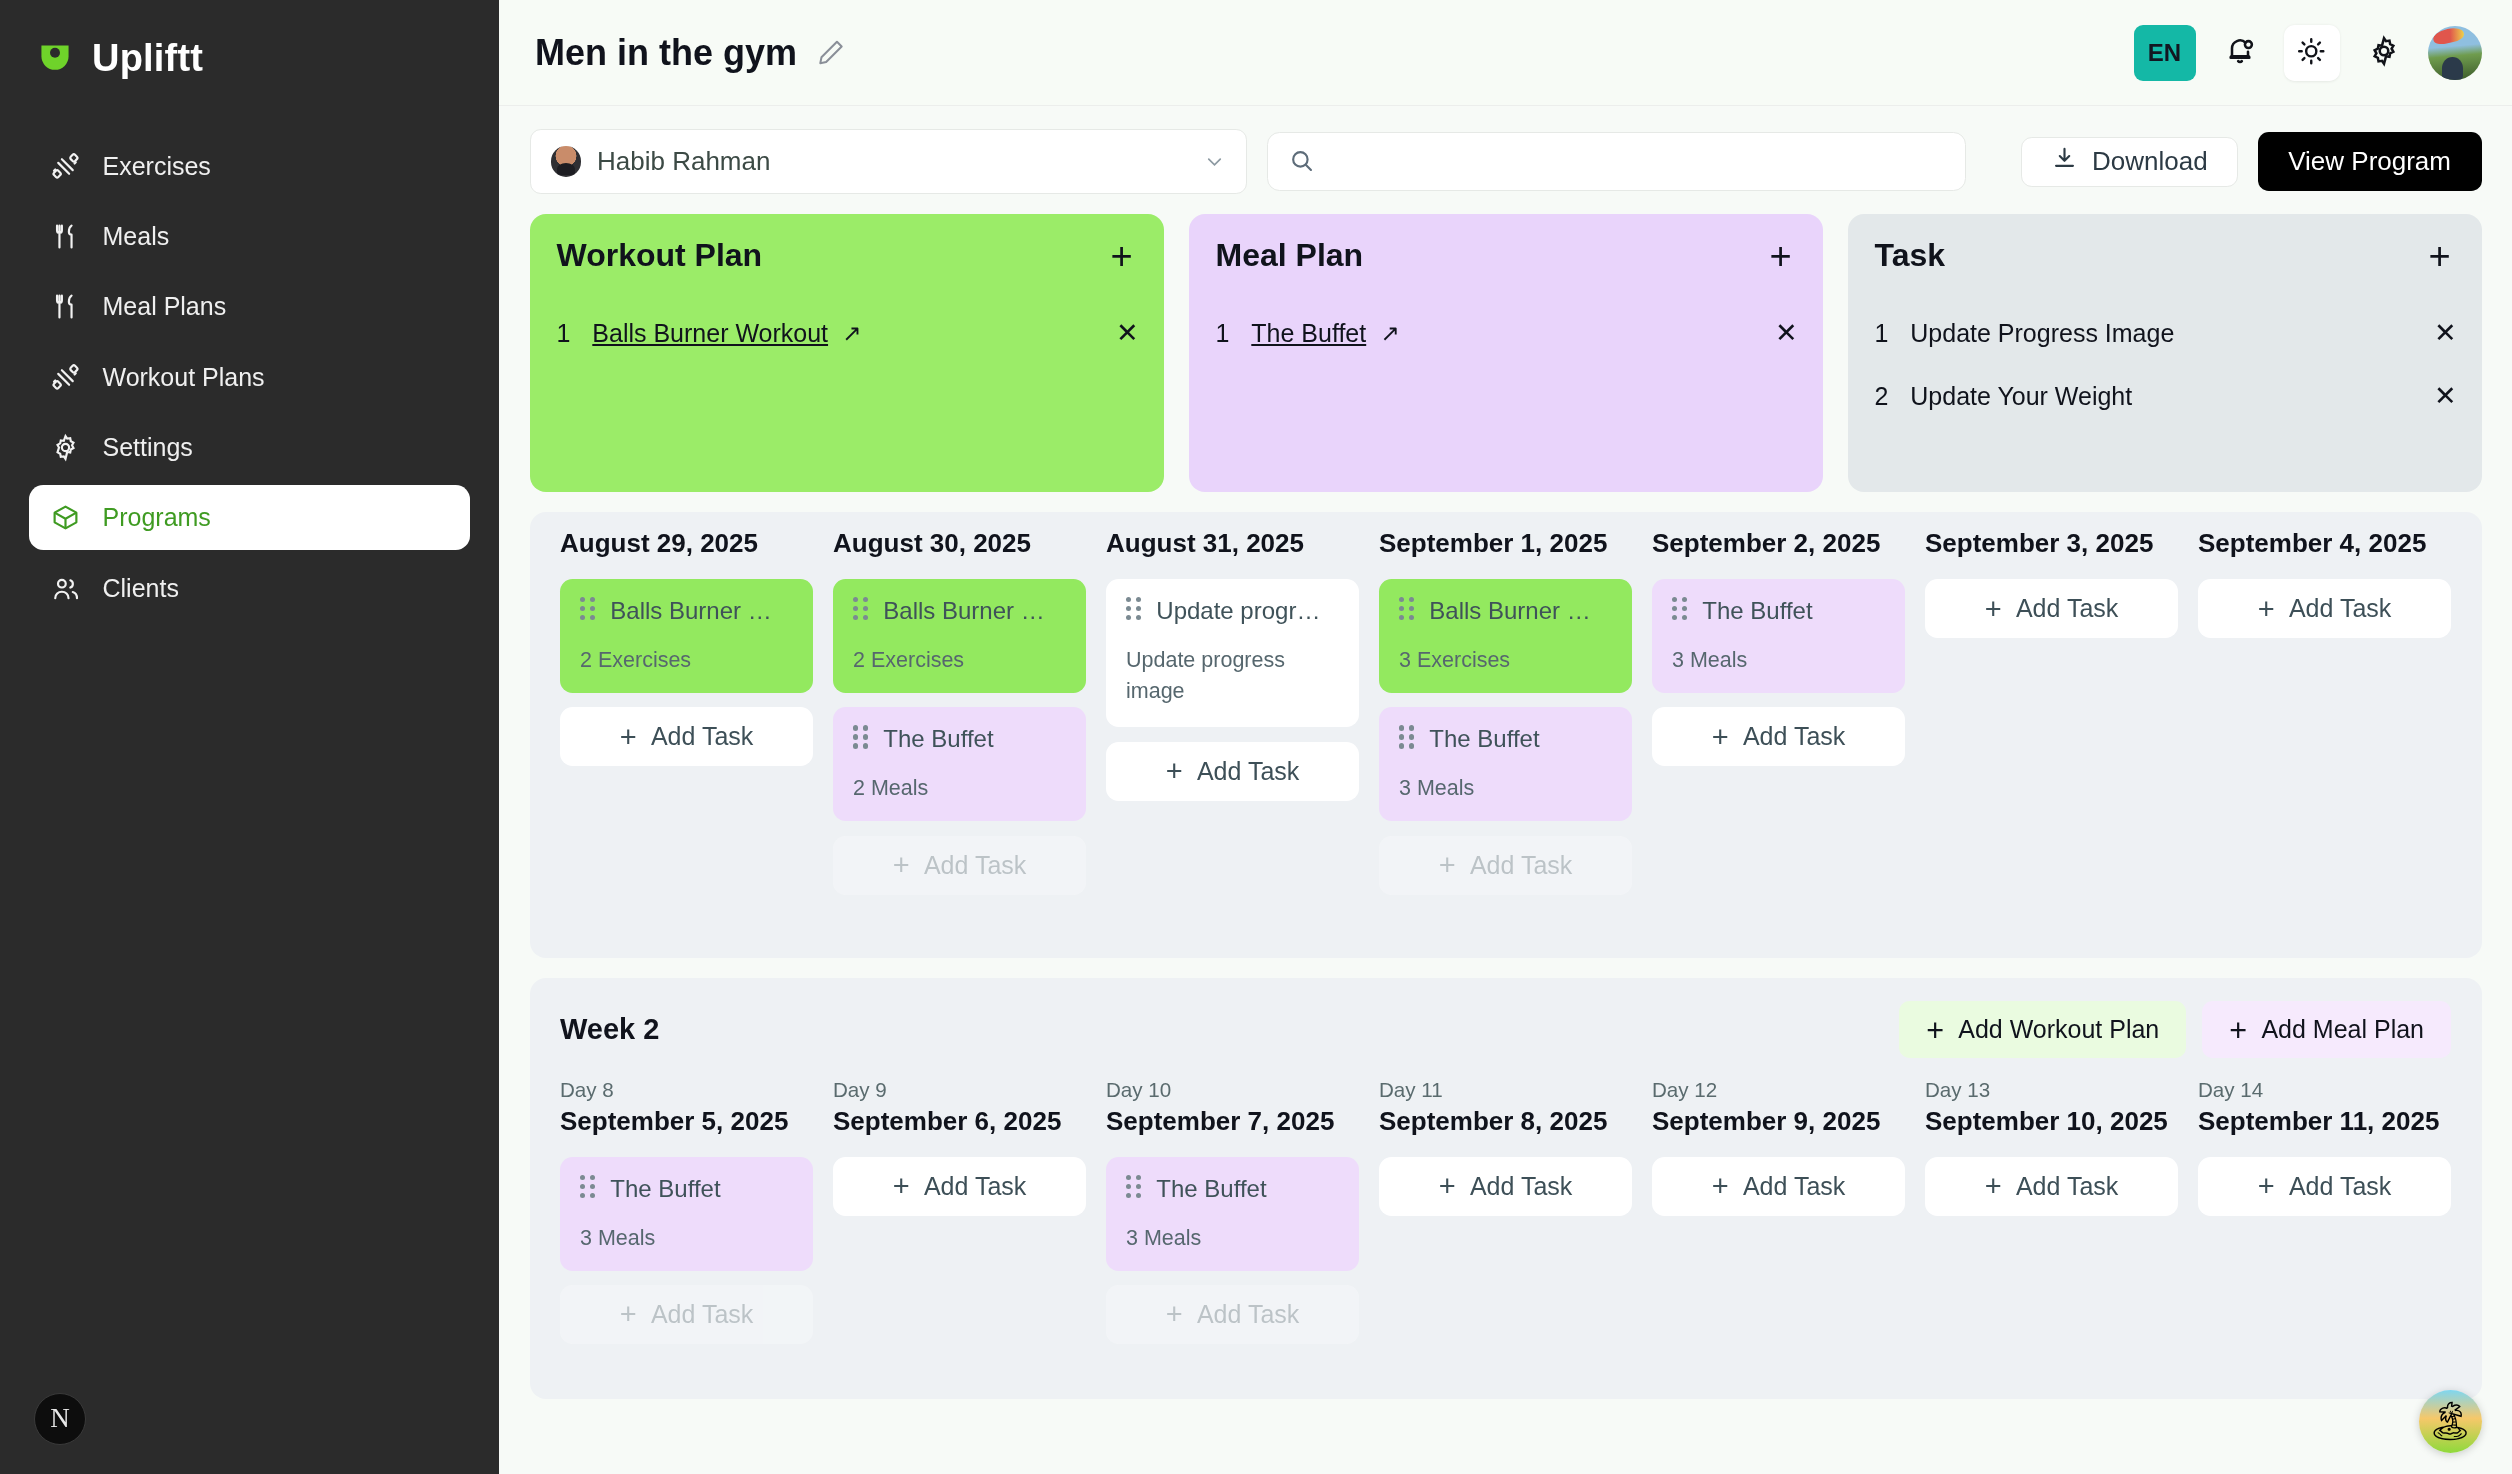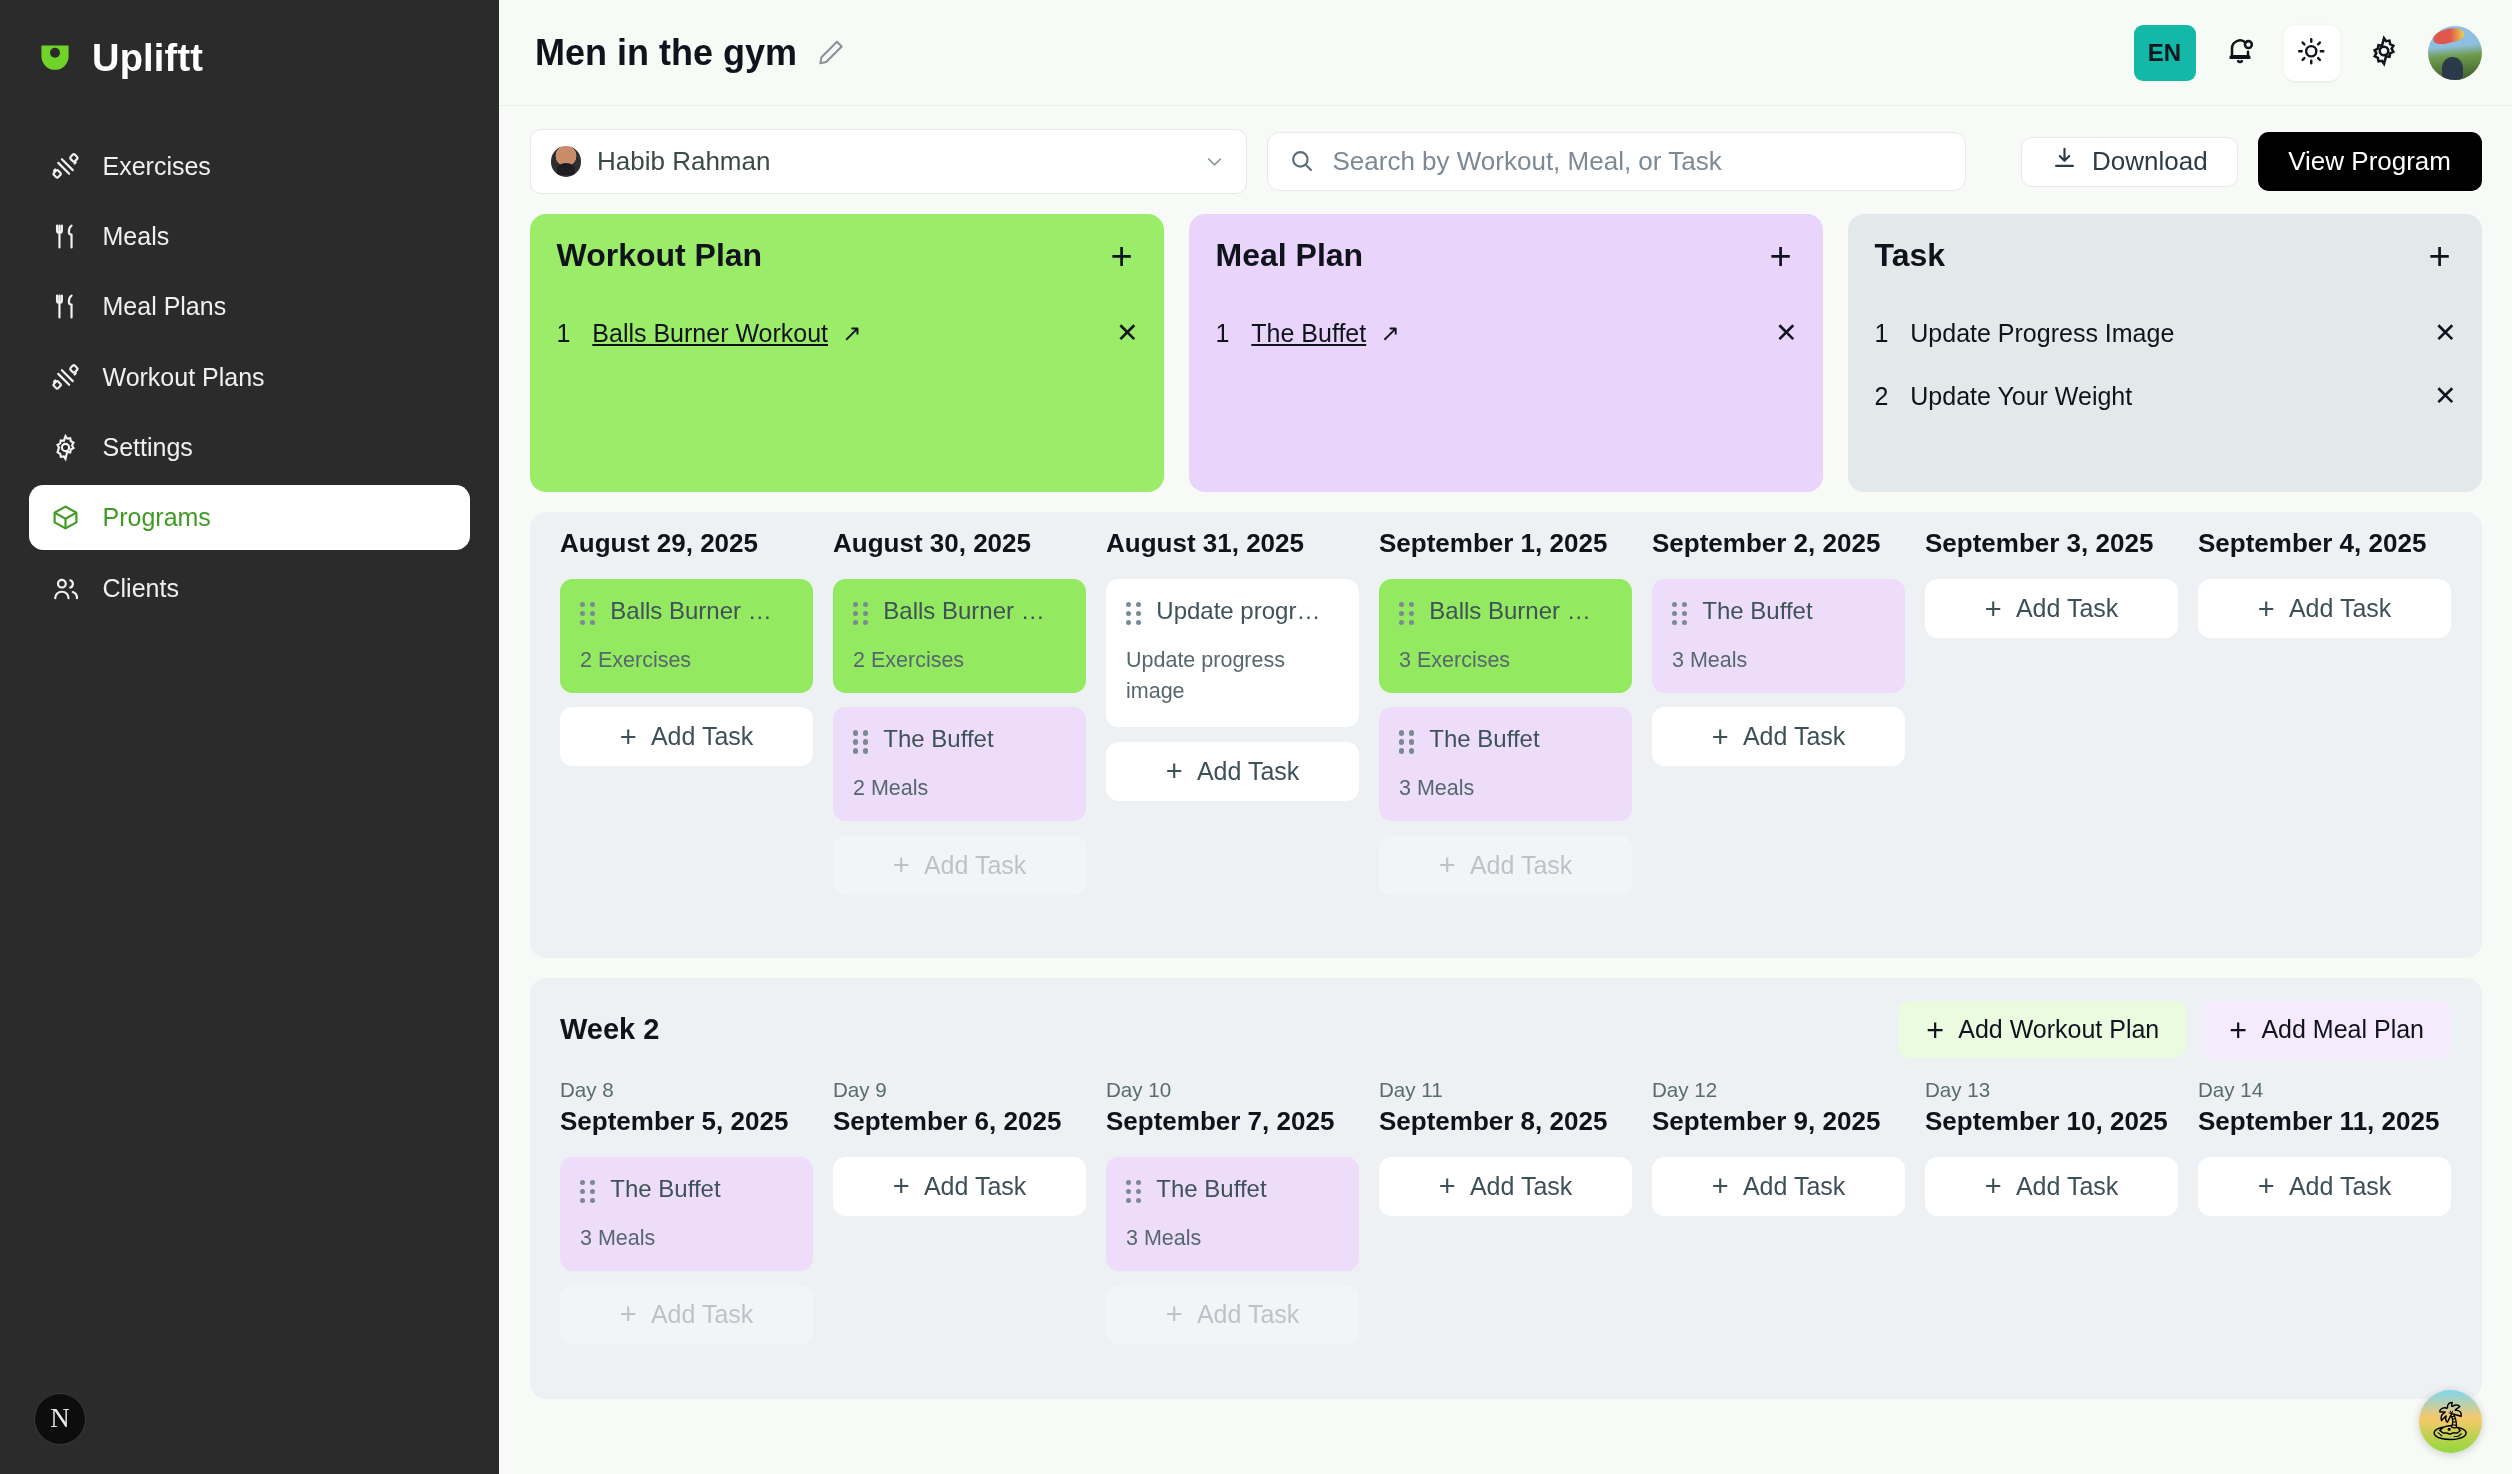--- a/index.html
+++ b/index.html
@@ -139,21 +139,21 @@
   .day-grid { display: grid; grid-template-columns: repeat(7, 1fr); gap: 20px; }
   .day-col { min-width: 0; }
   .day-label { font-size: 20.6px; color: #5a6b6e; margin-bottom: 3.6px; }
   .day-date { font-size: 26px; font-weight: 700; color: #10131c; margin-bottom: 20px; white-space: nowrap; }
 
   .cards { display: flex; flex-direction: column; gap: 14.3px; }
   .task-card { border-radius: 12.5px; padding: 18px 20px 20px 20px; }
   .task-card.green { background: #93e95f; }
   .task-card.purple { background: #eedcfb; }
   .task-card.white { background: #ffffff; }
-  .card-row { display: flex; align-items: flex-end; gap: 14.3px; }
+  .card-row { display: flex; align-items: flex-start; gap: 14.3px; }
   .grip { width: 16px; height: 23px; flex: 0 0 16px; display: grid; grid-template-columns: 5.4px 5.4px; grid-template-rows: 5.4px 5.4px 5.4px; gap: 3.6px 4.5px; }
   .grip i { width: 5.4px; height: 5.4px; border-radius: 50%; background: #7b8a92; display:block; }
   .card-title { font-size: 24px; color: #3f5259; white-space: nowrap; overflow: hidden; text-overflow: ellipsis; }
   .card-sub { font-size: 21.5px; color: #56676e; margin-top: 23px; }
   .card-desc { font-size: 21.5px; color: #56676e; margin-top: 20px; line-height: 1.45; }
 
   .add-task {
     background: #fff; border-radius: 12.5px; height: 59px;
     display: flex; align-items: center; justify-content: center; gap: 14.3px;
     font-size: 25px; color: #3d4f57; cursor: pointer;
@@ -316,21 +316,20 @@
           </span>
         </div>
 
         <div class="search-box">
           <span>
             <svg width="27" height="27" viewBox="0 0 24 24" fill="none" stroke="#5d6c79" stroke-width="1.9" stroke-linecap="round">
                 <circle cx="11" cy="11" r="6.4"></circle>
                 <path d="M16 16l4.4 4.4"></path>
               </svg>
           </span>
-          <input type="text" value="" placeholder="Search by Workout, Meal, or Task" style="">
         </div>
 
         <div class="toolbar-right">
           <button class="btn-outline">
             <span>
               <svg width="27" height="27" viewBox="0 0 24 24" fill="none" stroke="#2c3a44" stroke-width="1.9" stroke-linecap="round" stroke-linejoin="round">
                   <path d="M12 3.5v10M7.8 9.8L12 14l4.2-4.2M4.5 18.5h15"></path>
                 </svg>
             </span>
             <span>Download</span>

